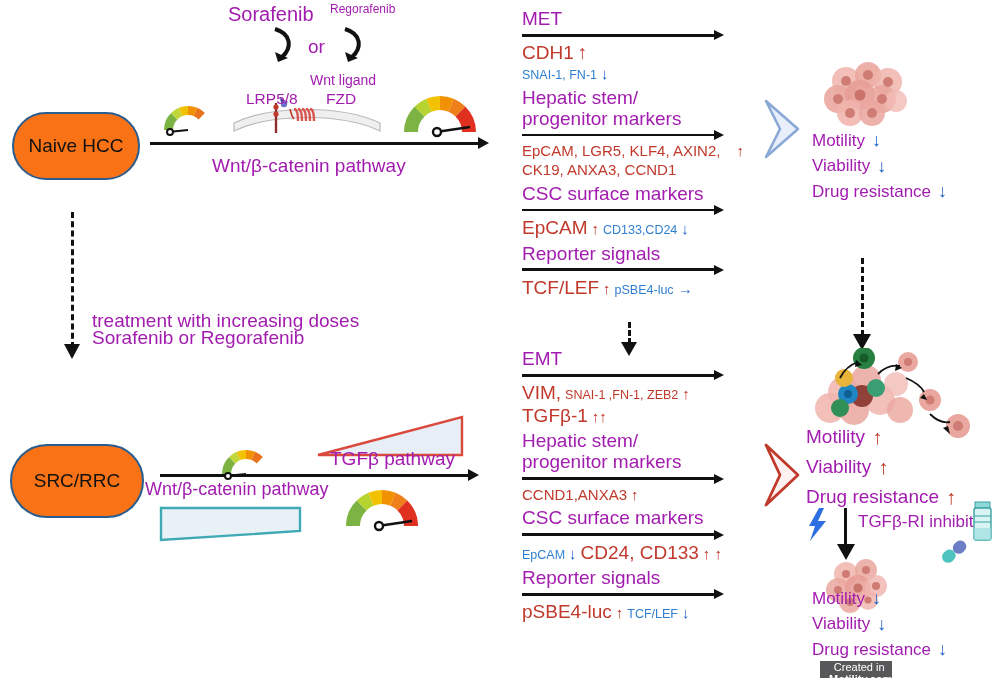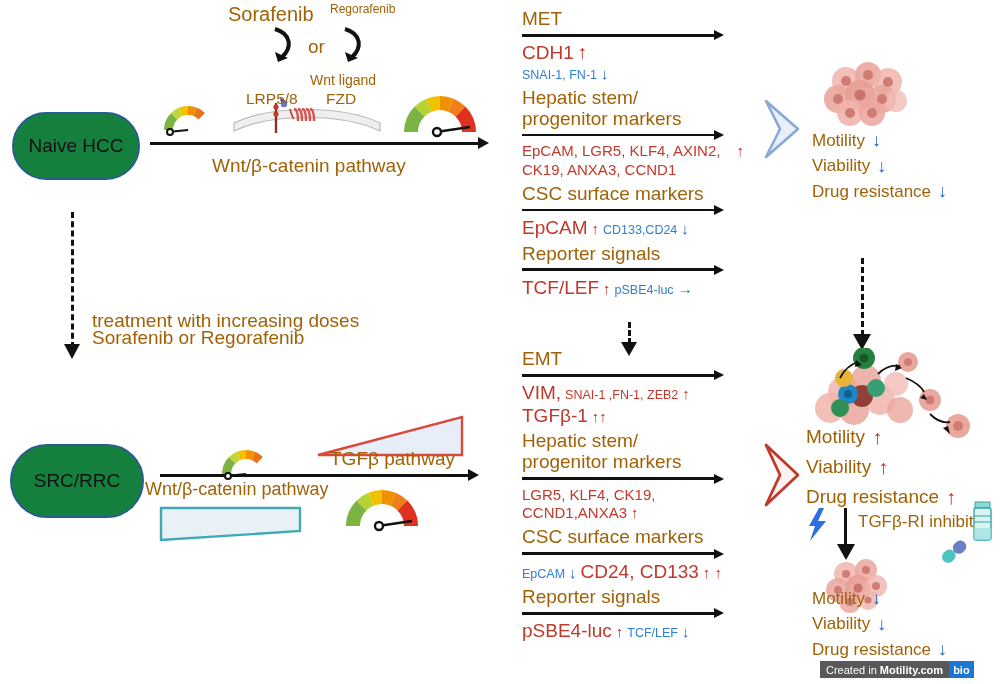--- a/index.html
+++ b/index.html
@@ -1,26 +1,26 @@
 <!DOCTYPE html>
 <html><head>
 <meta charset="utf-8">
 <style>
   html,body{margin:0;padding:0;background:#fff;}
   body{width:1000px;height:684px;position:relative;overflow:hidden;
        font-family:"Liberation Sans","DejaVu Sans",sans-serif;color:#1a1a1a;}
   .abs{position:absolute;}
   .t{white-space:nowrap;line-height:1.15;}
-  .black{color:#a16207;}
+  .black{color:#a21caf;}
   .red{color:#c0392b;}
   .redarr{color:#c0392b;}
   .blue{color:#2f7fd0;}
   .bluearr{color:#2266c8;}
   .cell-pill{
-    border:2.5px solid #2a5d8f;background:#15803d;border-radius:40px;
+    border:2.5px solid #2a5d8f;background:#f97316;border-radius:40px;
     display:flex;align-items:center;justify-content:center;
     font-size:19px;color:#111;
   }
   .arrow-head-r{
     width:0;height:0;border-top:6px solid transparent;border-bottom:6px solid transparent;
     border-left:11px solid #111;
   }
   .dash-v{border-left:3px dashed #111;}
   .br-badge{
     position:absolute;display:flex;align-items:center;height:17px;
@@ -209,21 +209,20 @@
     </div>
     <div style="margin-bottom: 3px;">
       <div>
         <div class="t black" style="font-size: 19px; line-height: 1.12;">Hepatic stem/</div>
         <div class="t black" style="font-size: 19px; line-height: 1.12;">progenitor markers</div>
       </div>
       <div style="display: flex; align-items: center; margin: 1px 0px 2px;">
         <div style="height: 2.6px; background: rgb(17, 17, 17); width: 192px;"></div>
         <div style="width: 0px; height: 0px; border-top: 5px solid transparent; border-bottom: 5px solid transparent; border-left: 10px solid rgb(17, 17, 17);"></div>
       </div>
-      <div class="t" style="line-height: 1.18; white-space: nowrap;"><span class="red" style="font-size: 15px; margin-right: 4px; vertical-align: baseline;">LGR5, KLF4, CK19,</span></div>
       <div class="t" style="line-height: 1.18; white-space: nowrap;"><span class="red" style="font-size: 15px; margin-right: 4px; vertical-align: baseline;">CCND1,ANXA3</span><span class="redarr" style="font-size: 15px; margin-right: 4px; vertical-align: baseline;">↑</span></div>
     </div>
     <div style="margin-bottom: 3px;">
       <div>
         <div class="t black" style="font-size: 19px; line-height: 1.12;">CSC surface markers</div>
       </div>
       <div style="display: flex; align-items: center; margin: 1px 0px 2px;">
         <div style="height: 2.6px; background: rgb(17, 17, 17); width: 192px;"></div>
         <div style="width: 0px; height: 0px; border-top: 5px solid transparent; border-bottom: 5px solid transparent; border-left: 10px solid rgb(17, 17, 17);"></div>
       </div>
@@ -393,17 +392,17 @@
     <div style="display: flex; align-items: center; white-space: nowrap; line-height: 1.42;">
       <span class="black" style="font-size: 17px;">Viability</span>
       <span class="bluearr" style="font-size: 18px; margin-left: 7px; font-weight: bold;">↓</span>
     </div>
     <div style="display: flex; align-items: center; white-space: nowrap; line-height: 1.42;">
       <span class="black" style="font-size: 17px;">Drug resistance</span>
       <span class="bluearr" style="font-size: 18px; margin-left: 7px; font-weight: bold;">↓</span>
     </div>
   </div>
 
-<div class="br-badge" style="left:820px;top:661px;">
+<div class="br-badge" style="left:820px;top:661px;flex-direction:column;">
   <span>Created in </span>
   <b>Motility.com</b>
   <span class="br-bio">bio</span>
 </div>
 
 </body></html>

